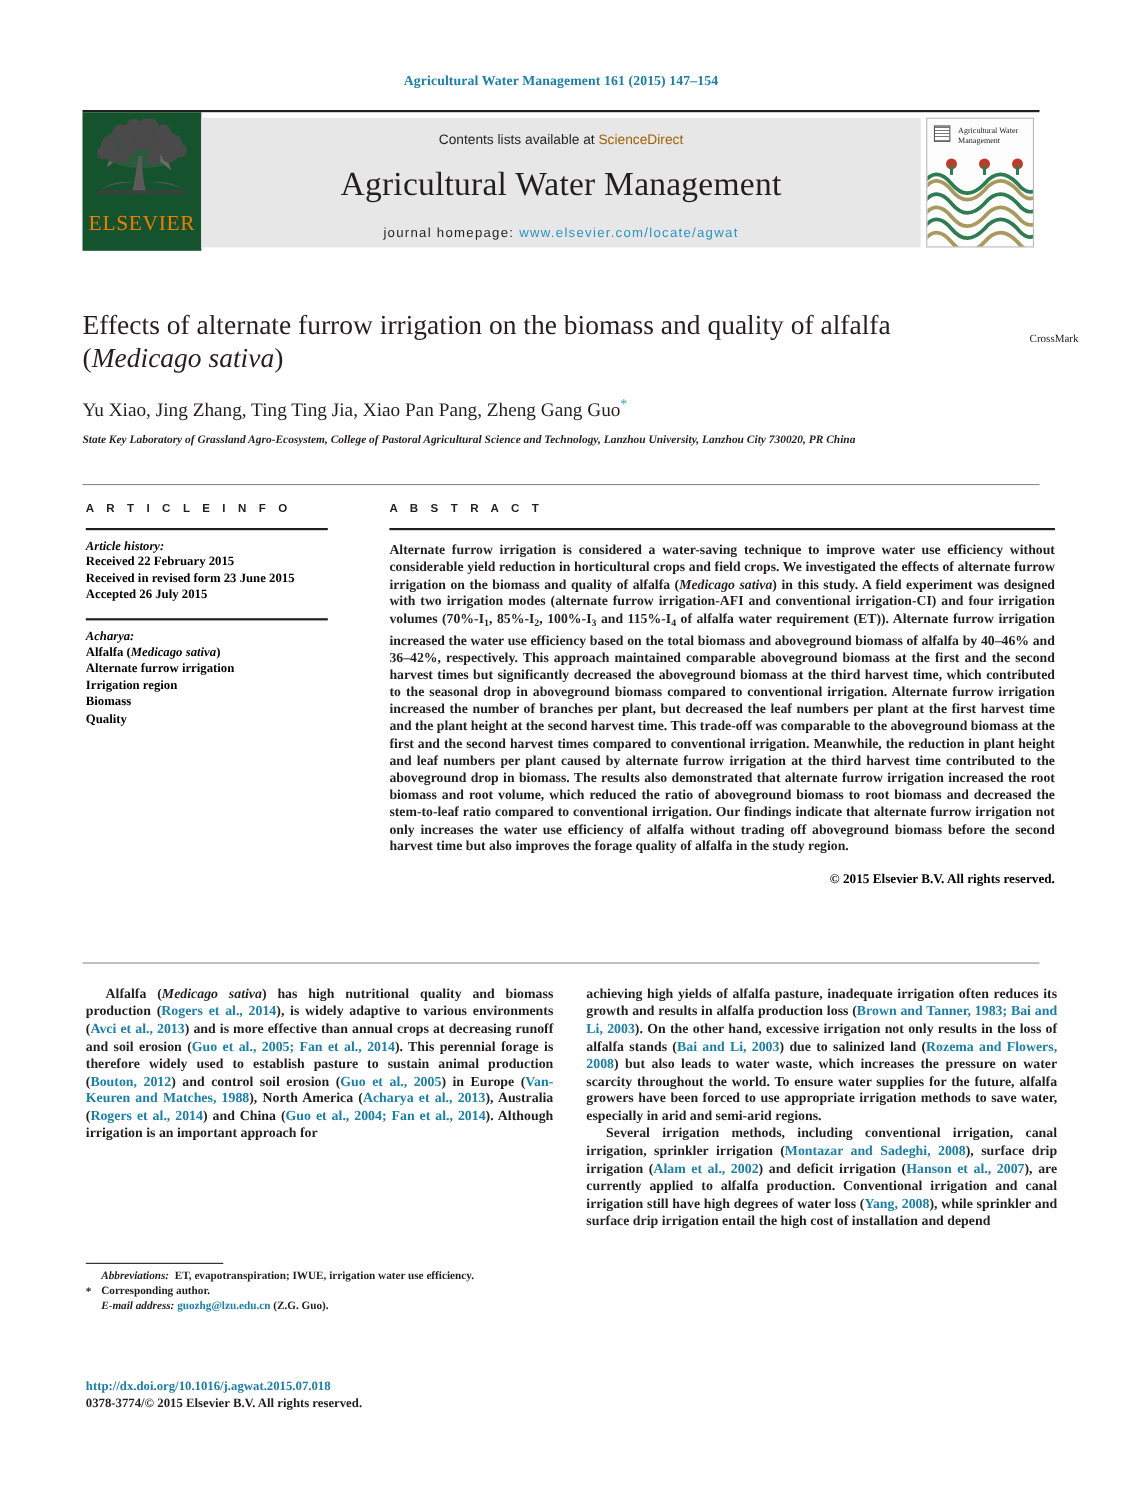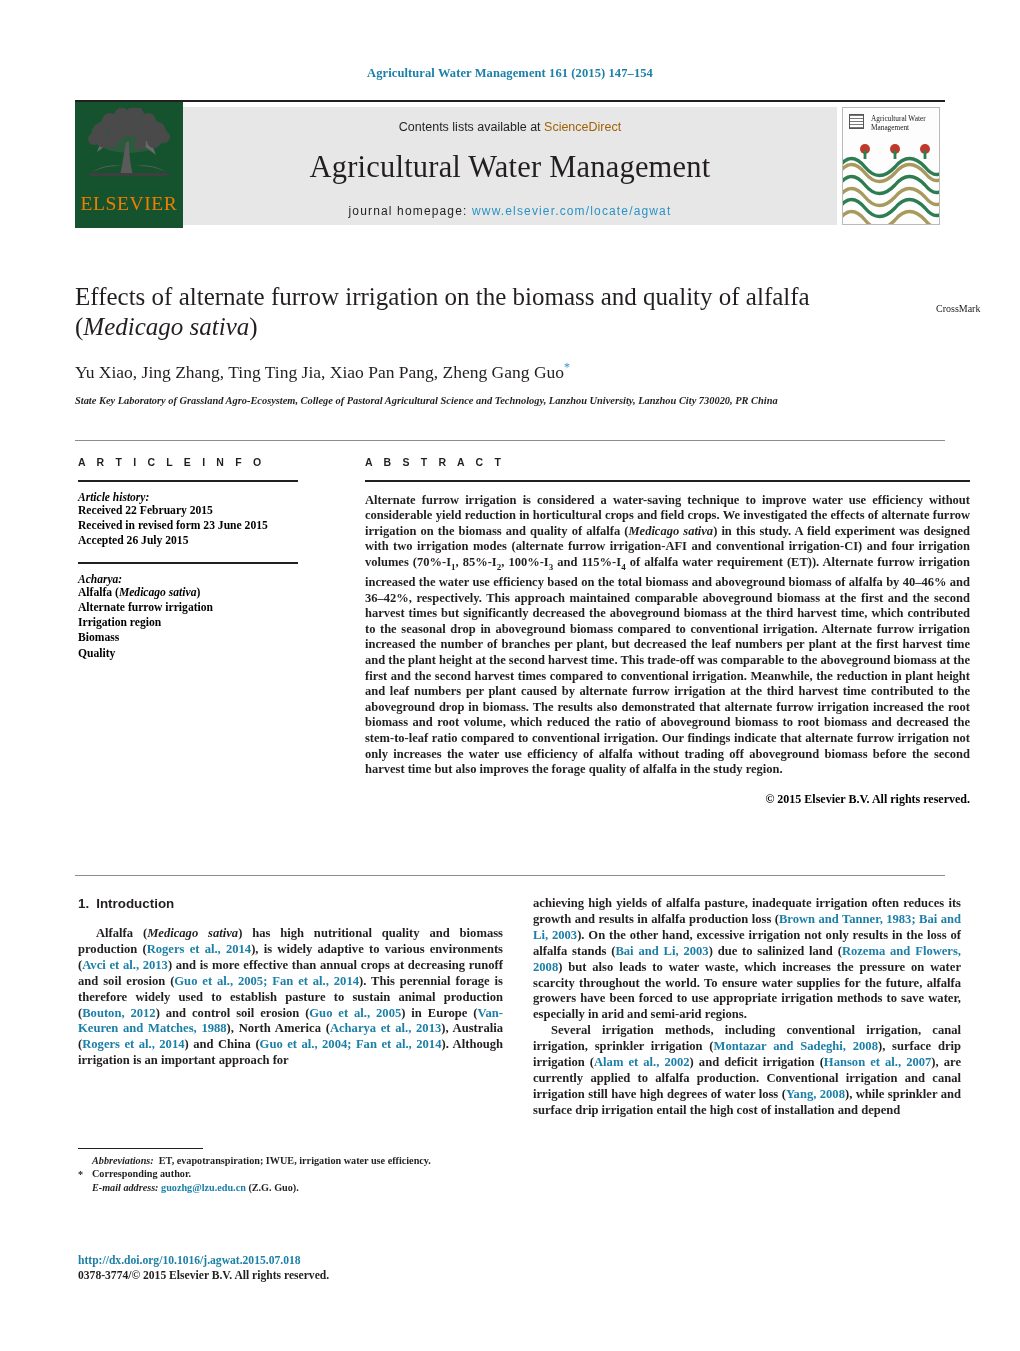--- a/index.html
+++ b/index.html
@@ -153,21 +153,21 @@
   }
 
   
   .rule-thin {
     position: absolute; left: 75px; width: 870px;
     height: 1px; background: #8c8c8c;
   }
 
   
   .info-col { position: absolute; top: 456px; left: 78px; width: 220px; }
-  .abs-col  { position: absolute; top: 456px; left: 365px; width: 605px; }
+  .abs-col  { position: absolute; top: 456px; left: 354px; width: 605px; }
 
   .sec-head {
     font-family: "Liberation Sans", sans-serif;
     font-size: 10.5px;
     font-weight: bold;
     letter-spacing: 4.2px;
     color: #231f20;
   }
   .hr-head { height: 1.6px; background: #231f20; margin-top: 12px; }
   .hr-mid  { height: 1.6px; background: #231f20; margin-top: 14px; }
@@ -391,21 +391,20 @@
   <div class="abs-col">
     <div class="sec-head">A B S T R A C T</div>
     <div class="hr-head"></div>
     <div class="abstract-body" id="abstract-text"><span>Alternate furrow irrigation is considered a water-saving technique to improve water use efficiency without considerable yield reduction in horticultural crops and field crops. We investigated the effects of alternate furrow irrigation on the biomass and quality of alfalfa (</span><i>Medicago sativa</i><span>) in this study. A field experiment was designed with two irrigation modes (alternate furrow irrigation-AFI and conventional irrigation-CI) and four irrigation volumes (70%-I</span><sub>1</sub><span>, 85%-I</span><sub>2</sub><span>, 100%-I</span><sub>3</sub><span> and 115%-I</span><sub>4</sub><span> of alfalfa water requirement (ET)). Alternate furrow irrigation increased the water use efficiency based on the total biomass and aboveground biomass of alfalfa by 40–46% and 36–42%, respectively. This approach maintained comparable aboveground biomass at the first and the second harvest times but significantly decreased the aboveground biomass at the third harvest time, which contributed to the seasonal drop in aboveground biomass compared to conventional irrigation. Alternate furrow irrigation increased the number of branches per plant, but decreased the leaf numbers per plant at the first harvest time and the plant height at the second harvest time. This trade-off was comparable to the aboveground biomass at the first and the second harvest times compared to conventional irrigation. Meanwhile, the reduction in plant height and leaf numbers per plant caused by alternate furrow irrigation at the third harvest time contributed to the aboveground drop in biomass. The results also demonstrated that alternate furrow irrigation increased the root biomass and root volume, which reduced the ratio of aboveground biomass to root biomass and decreased the stem-to-leaf ratio compared to conventional irrigation. Our findings indicate that alternate furrow irrigation not only increases the water use efficiency of alfalfa without trading off aboveground biomass before the second harvest time but also improves the forage quality of alfalfa in the study region.</span></div>
     <div class="copyright">© 2015 Elsevier B.V. All rights reserved.</div>
   </div>
 
   <div class="rule-thin" style="top:875px;"></div>
 
   <div class="body-left">
-    <h2 class="h1"><span class="num">1.</span><span>Introduction</span></h2>
     <p class="body" id="intro-left"><span>Alfalfa (</span><i>Medicago sativa</i><span>) has high nutritional quality and biomass production (</span><a class="cite" href="#">Rogers et al., 2014</a><span>), is widely adaptive to various environments (</span><a class="cite" href="#">Avci et al., 2013</a><span>) and is more effective than annual crops at decreasing runoff and soil erosion (</span><a class="cite" href="#">Guo et al., 2005; Fan et al., 2014</a><span>). This perennial forage is therefore widely used to establish pasture to sustain animal production (</span><a class="cite" href="#">Bouton, 2012</a><span>) and control soil erosion (</span><a class="cite" href="#">Guo et al., 2005</a><span>) in Europe (</span><a class="cite" href="#">Van-Keuren and Matches, 1988</a><span>), North America (</span><a class="cite" href="#">Acharya et al., 2013</a><span>), Australia (</span><a class="cite" href="#">Rogers et al., 2014</a><span>) and China (</span><a class="cite" href="#">Guo et al., 2004; Fan et al., 2014</a><span>). Although irrigation is an important approach for</span></p>
   </div>
 
   <div class="body-right">
     <p class="body" style="text-indent:0;" id="intro-right-1"><span>achieving high yields of alfalfa pasture, inadequate irrigation often reduces its growth and results in alfalfa production loss (</span><a class="cite" href="#">Brown and Tanner, 1983; Bai and Li, 2003</a><span>). On the other hand, excessive irrigation not only results in the loss of alfalfa stands (</span><a class="cite" href="#">Bai and Li, 2003</a><span>) due to salinized land (</span><a class="cite" href="#">Rozema and Flowers, 2008</a><span>) but also leads to water waste, which increases the pressure on water scarcity throughout the world. To ensure water supplies for the future, alfalfa growers have been forced to use appropriate irrigation methods to save water, especially in arid and semi-arid regions.</span></p>
     <p class="body" id="intro-right-2"><span>Several irrigation methods, including conventional irrigation, canal irrigation, sprinkler irrigation (</span><a class="cite" href="#">Montazar and Sadeghi, 2008</a><span>), surface drip irrigation (</span><a class="cite" href="#">Alam et al., 2002</a><span>) and deficit irrigation (</span><a class="cite" href="#">Hanson et al., 2007</a><span>), are currently applied to alfalfa production. Conventional irrigation and canal irrigation still have high degrees of water loss (</span><a class="cite" href="#">Yang, 2008</a><span>), while sprinkler and surface drip irrigation entail the high cost of installation and depend</span></p>
   </div>
 
   <div class="footnotes">
     <div class="fn-rule"></div>

